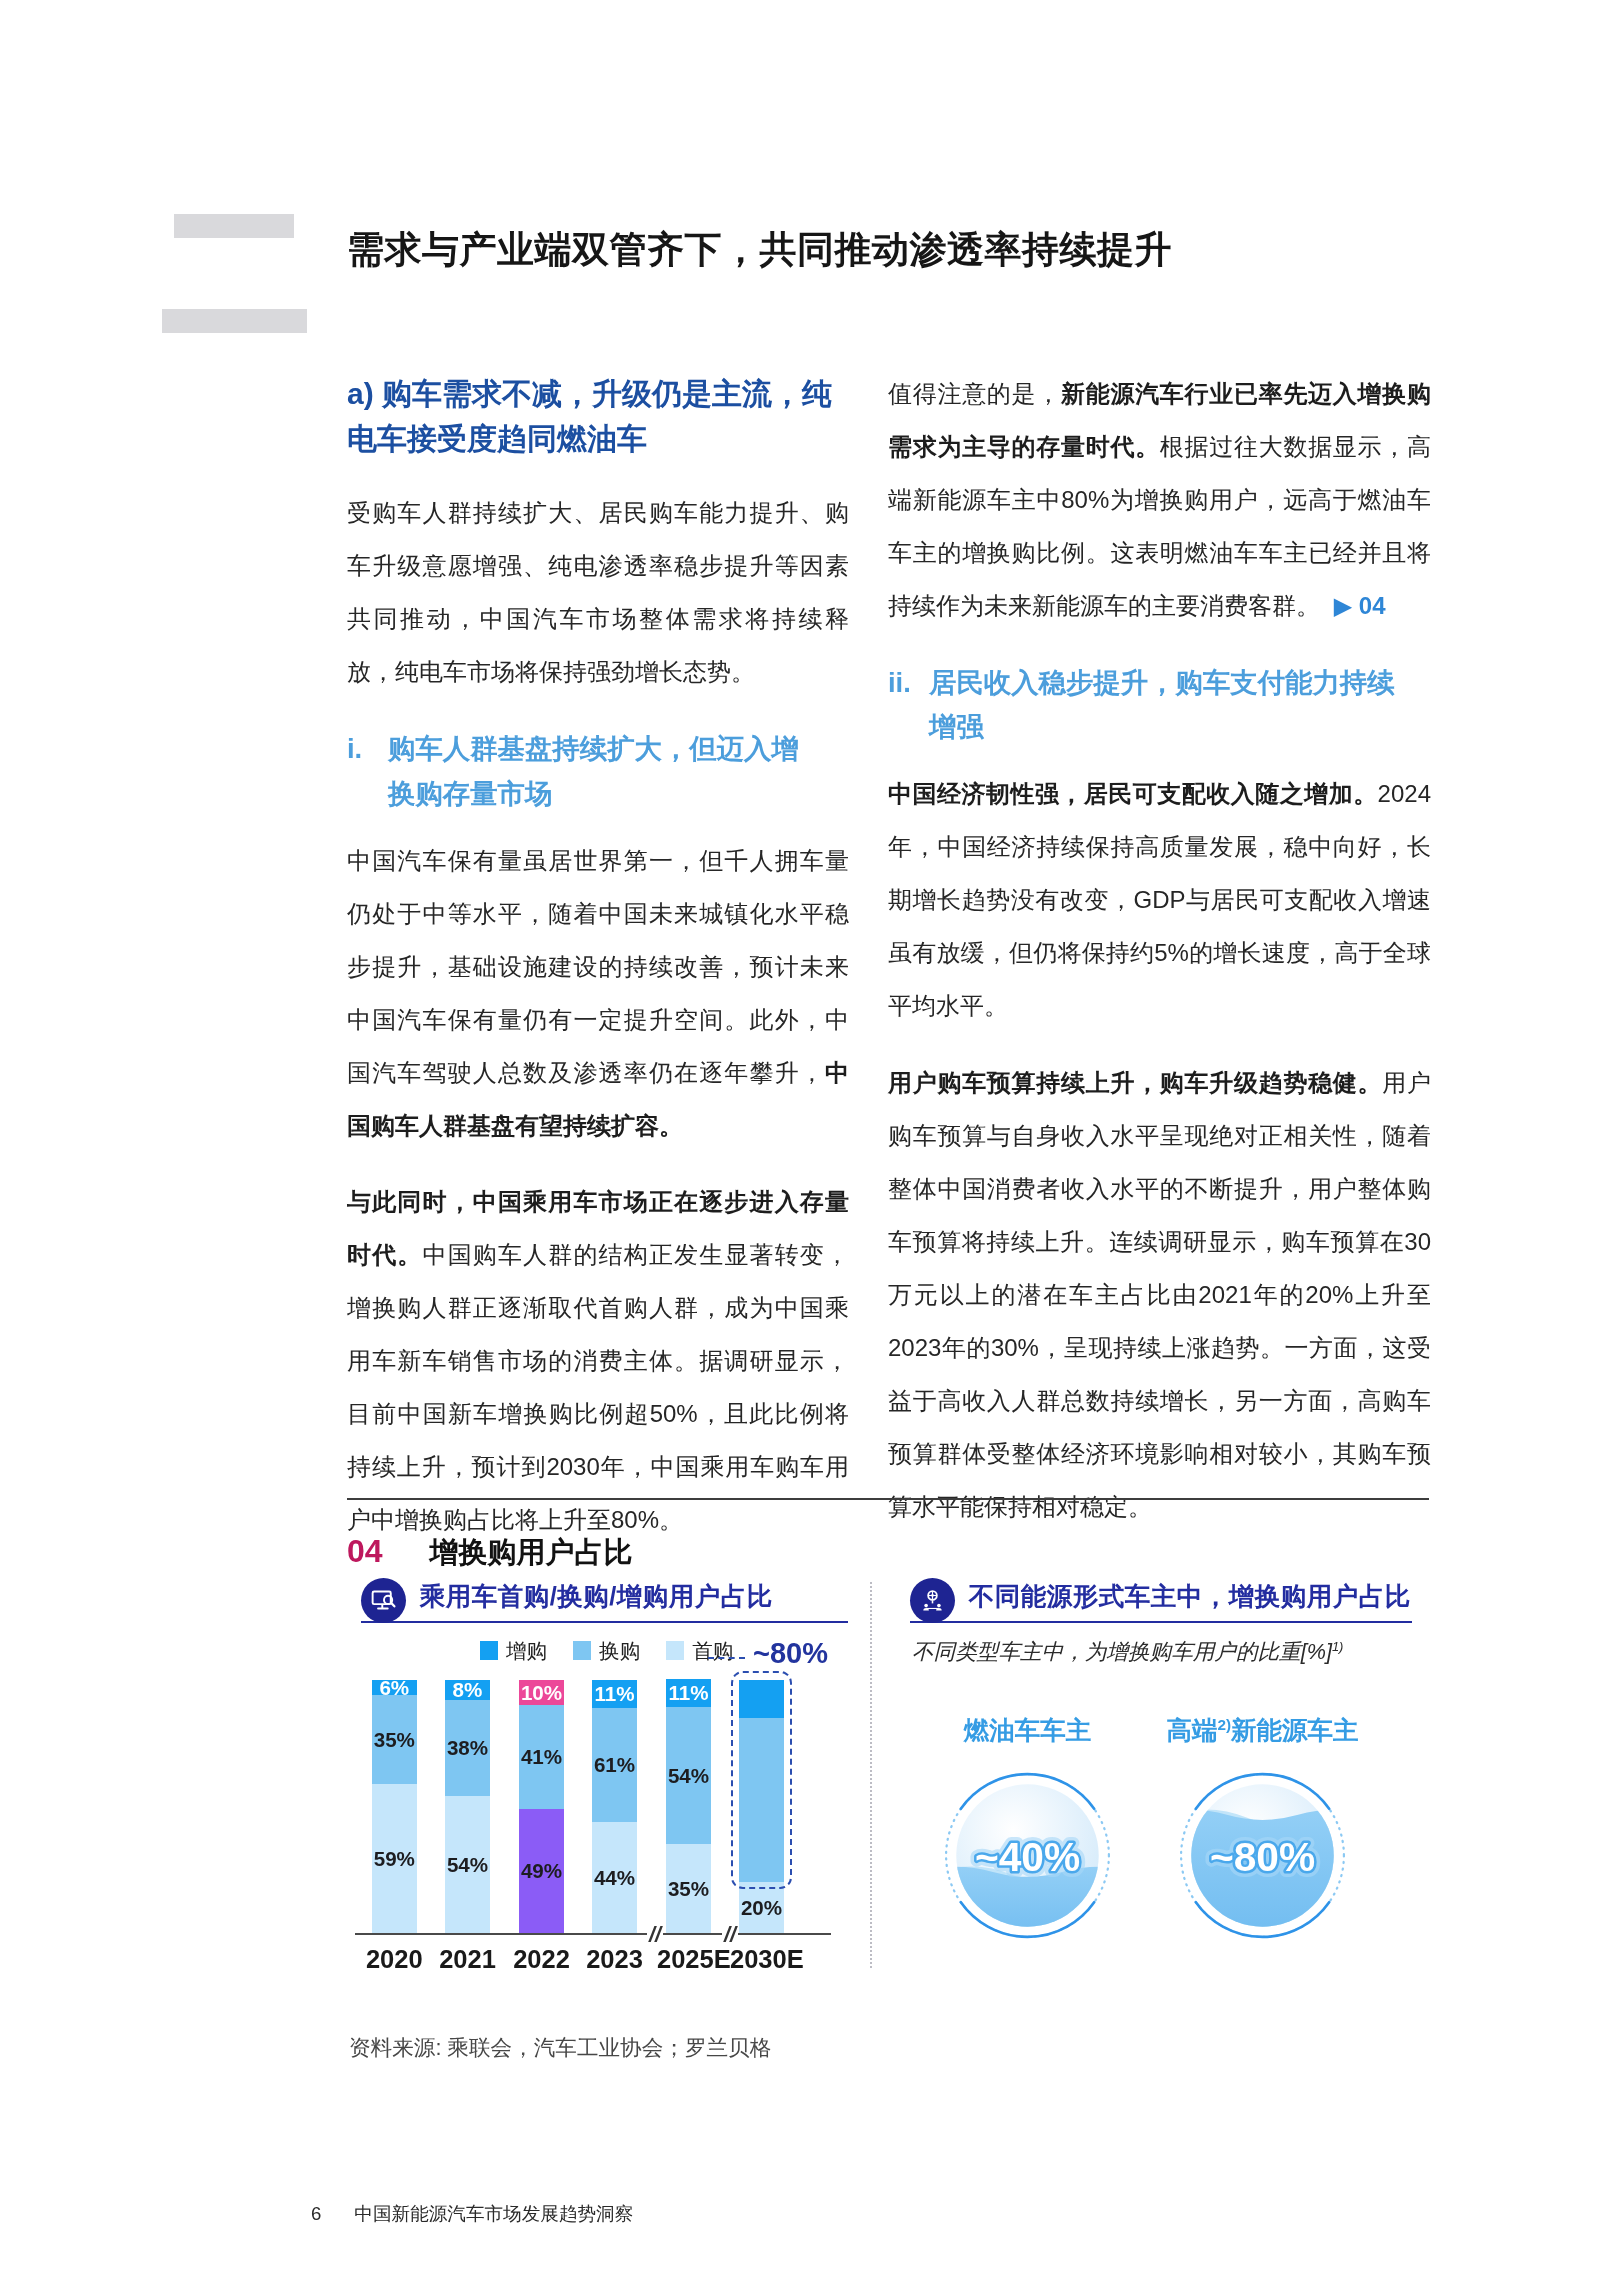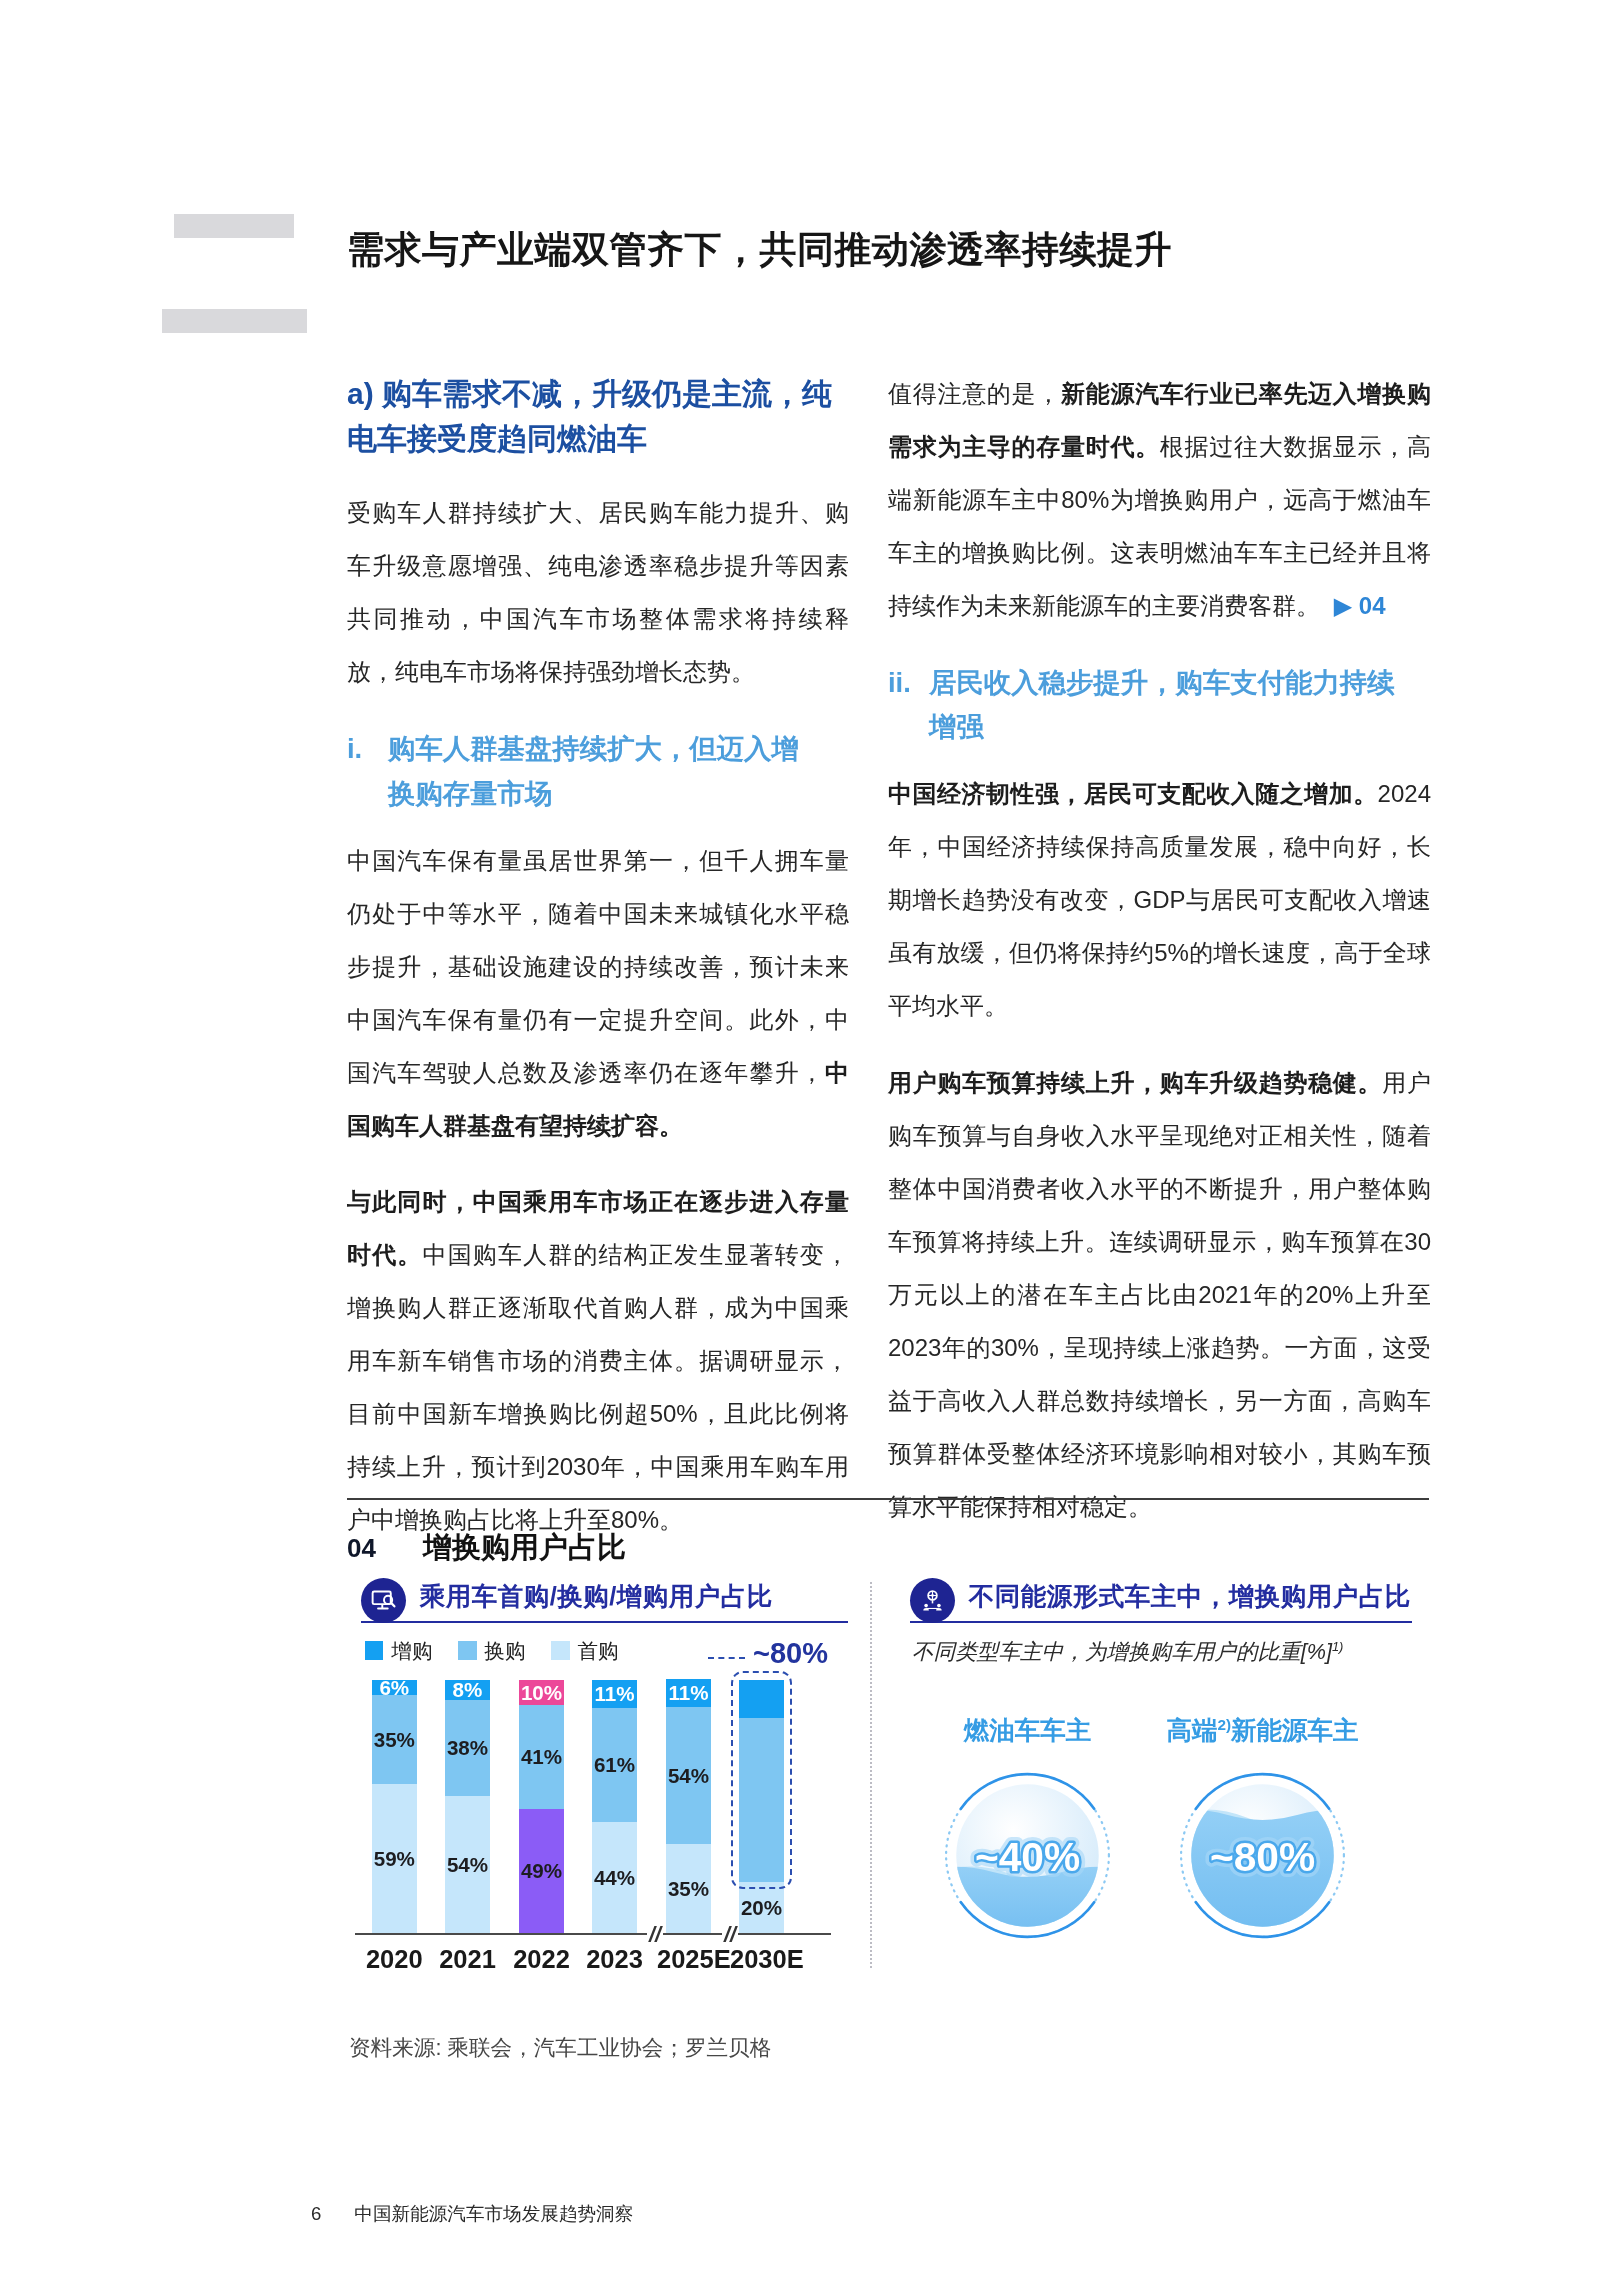--- a/index.html
+++ b/index.html
@@ -11,30 +11,30 @@
   .col-left{left:347px;width:502px;}
   .col-right{left:888px;width:543px;}
   .h-a{font-size:30px;font-weight:bold;color:#1c4fa1;line-height:1.5;margin:3.9px 0 25.5px 0;text-align:left;}
   .h-sub{position:relative;padding-left:41px;font-size:27.4px;font-weight:bold;color:#4c9edc;line-height:1.62;margin:29px 29px 17.6px 0;text-align:left;}
   .h-sub .num{position:absolute;left:0;top:0;}
   .body-p{font-size:24px;line-height:53px;margin:0 0 23.5px 0;color:#262626;}
   .body-p b{color:#1d1d1d;}
   .figref{color:#2e86d6;font-weight:bold;white-space:nowrap;margin-left:13.7px;}
   .fig-rule{position:absolute;left:347px;top:1498px;width:1082px;height:2px;background:#3d3d3d;}
   .fig-head{position:absolute;left:347px;top:1517px;display:flex;align-items:baseline;gap:47px;}
-  .fig-num{font-size:26px;font-weight:bold;color:#0f172a;margin-top:16px;}
+  .fig-num{font-size:32px;font-weight:bold;color:#be185d;margin-top:16px;}
   .fig-title{font-size:29px;font-weight:bold;color:#121212;}
   .panel{position:absolute;top:1578px;}
   .panel-left{left:361px;width:487px;}
   .panel-right{left:910px;width:502px;}
   .panel-divider{position:absolute;left:870px;top:1582px;height:386px;border-left:2px dotted #bcbcc4;}
   .panel-header{position:relative;display:flex;align-items:center;gap:13.7px;border-bottom:2.9px solid #232da0;padding-bottom:5.9px;}
   .panel-icon{flex:0 0 auto;width:45px;height:45px;border-radius:50%;background:#1e2492;display:flex;align-items:center;justify-content:center;margin-bottom:-7.8px;}
   .panel-title{font-size:25.5px;font-weight:bold;color:#232da0;letter-spacing:0.5px;}
-  .legend{display:flex;gap:25.5px;margin:13.7px 0 0 3.9px;align-items:center;}
+  .legend{display:flex;gap:25.5px;margin:13.7px 0 0 3.9px;align-items:center;justify-content:center;}
   .legend-item{display:flex;align-items:center;gap:7.8px;font-size:20.6px;color:#222;}
   .legend-swatch{width:18.6px;height:18.6px;}
   .chart{position:relative;height:296px;margin-top:13.7px;}
   .bar-group{position:absolute;bottom:0;width:45px;}
   .bar{position:absolute;bottom:41px;left:0;width:45px;display:flex;flex-direction:column;}
   .seg{position:relative;display:flex;align-items:center;justify-content:center;overflow:visible;}
   .seg-label{font-size:20.6px;font-weight:bold;white-space:nowrap;z-index:3;}
   .x-label{position:absolute;bottom:0;width:140%;left:-20%;text-align:center;font-size:25.5px;font-weight:bold;color:#1a1a1a;}
   .axis{position:absolute;left:-5.9px;width:476px;bottom:39px;border-top:2px solid #4a4a4a;}
   .axis-break{position:absolute;bottom:27.4px;z-index:2;background:#fff;padding:0 2px;font-size:21.6px;font-weight:bold;color:#333;font-style:italic;line-height:25.5px;}

